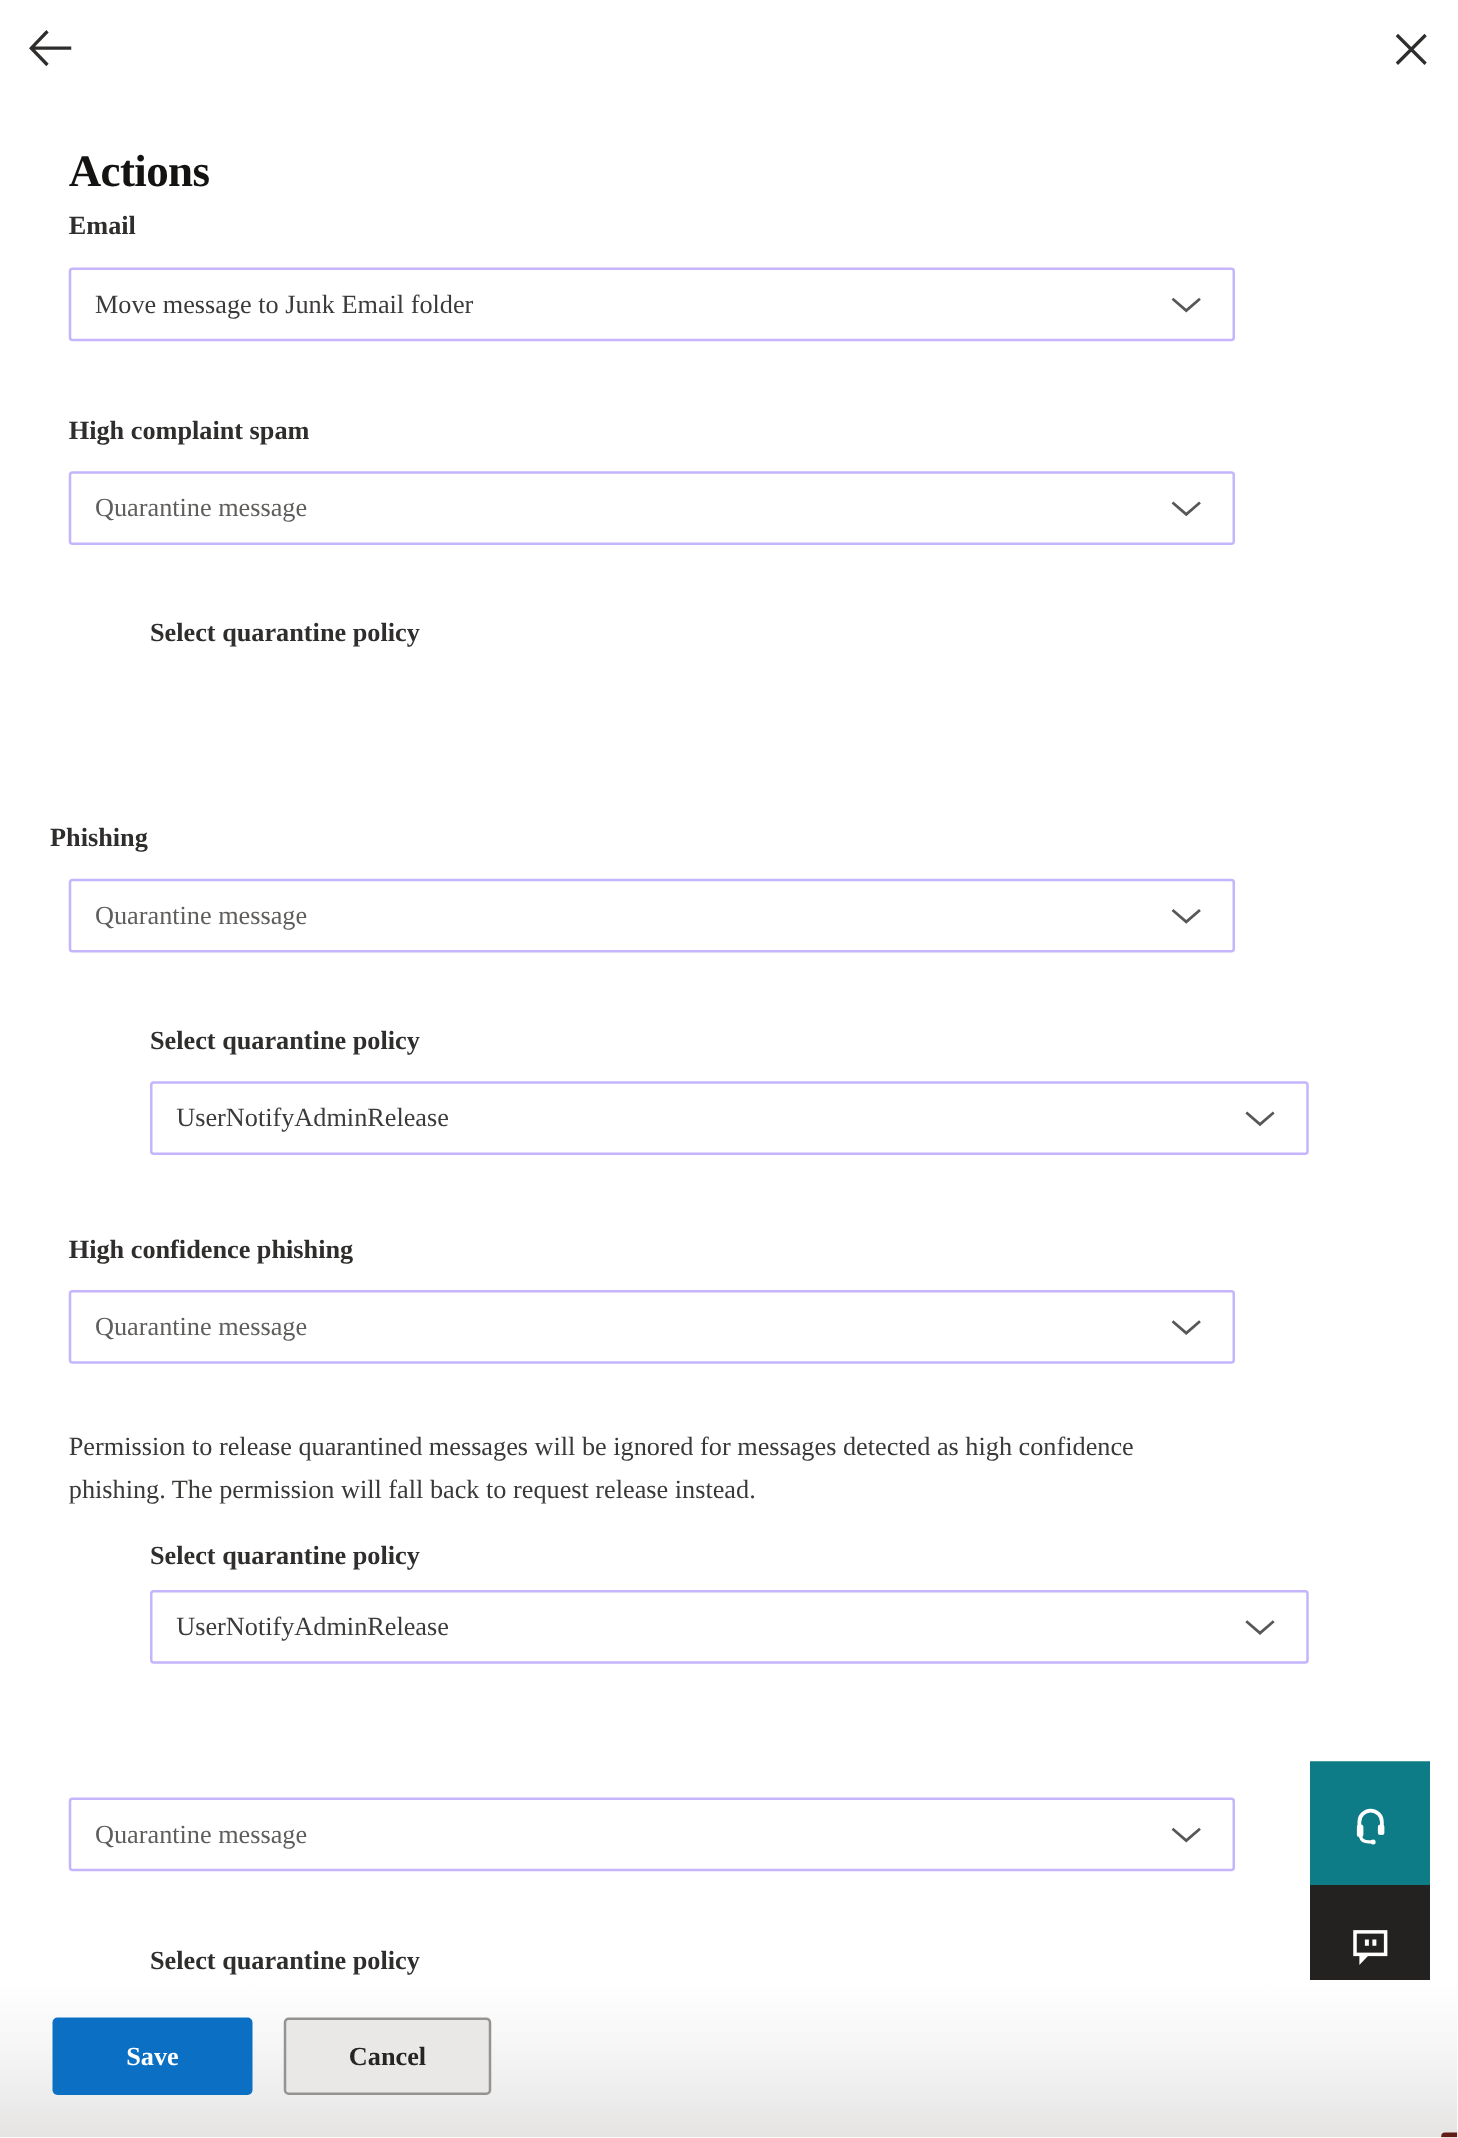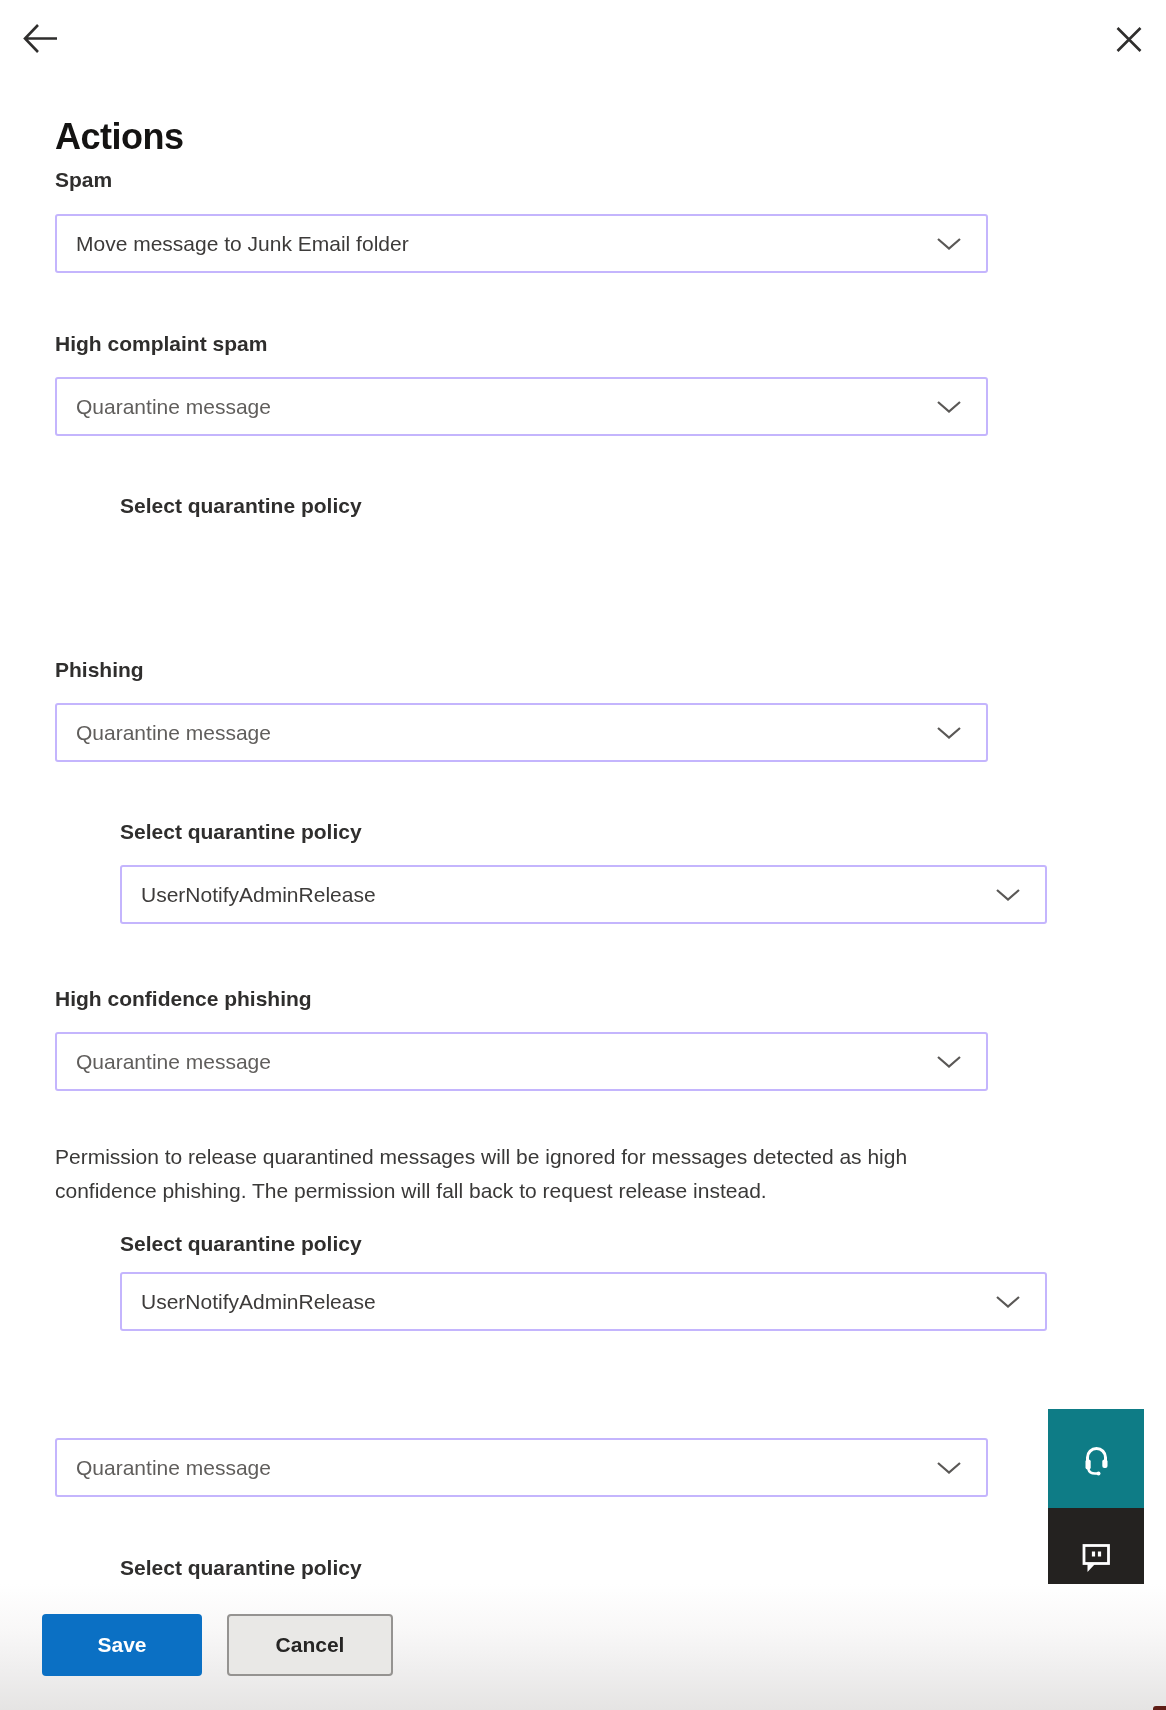--- a/index.html
+++ b/index.html
@@ -1,18 +1,18 @@
 <!DOCTYPE html>
 <html><head>
 <meta charset="utf-8">
 <style>
   html,body{margin:0;padding:0;background:#ffffff;}
   .screen{
     position:relative;width:1166px;height:1710px;background:#ffffff;overflow:hidden;
-    font-family:Liberation Sans, sans-serif;color:#323130;
+    font-family:Liberation Serif, serif;color:#323130;
   }
   .icon-btn{position:absolute;background:none;border:none;padding:0;cursor:pointer;line-height:0;}
   .page-title{position:absolute;left:55px;top:92px;font-size:36px;font-weight:700;color:#141312;letter-spacing:-0.5px;}
   .lbl{position:absolute;font-size:21px;font-weight:600;color:#2f2e2d;white-space:nowrap;}
   .dd{
     position:absolute;height:59px;background:#fff;border:2px solid #c4b5fd;border-radius:3px;
     box-sizing:border-box;cursor:pointer;
   }
   .dd .val{
     display:block;line-height:55px;font-size:21px;color:#3d3b3a;padding:0 64px 0 19px;
@@ -55,21 +55,21 @@
   <button class="icon-btn" style="left:1115px;top:26px;">
     <span>
       <svg width="28" height="27" viewBox="0 0 28 27">
         <path d="M2.5 2 L25.5 25 M25.5 2 L2.5 25" stroke="#2f2e2d" stroke-width="2.6" fill="none"></path>
       </svg>
     </span>
   </button>
 
   <h1 class="page-title">Actions</h1>
 
-  <div class="lbl" style="left:55px;top:168px;">Spam</div>
+  <div class="lbl" style="left:55px;top:168px;">Email</div>
   <div class="dd" style="left:55px;top:214px;width:933px;">
     <span class="val">Move message to Junk Email folder</span>
     <span class="chev">
       <svg width="26" height="14" viewBox="0 0 26 14">
           <path d="M2 2 L13 11.5 L24 2" stroke="#5a5856" stroke-width="2.2" fill="none"></path>
         </svg>
     </span>
   </div>
 
   <div class="lbl" style="left:55px;top:332px;">High complaint spam</div>
@@ -77,21 +77,21 @@
     <span class="val">Quarantine message</span>
     <span class="chev">
       <svg width="26" height="14" viewBox="0 0 26 14">
           <path d="M2 2 L13 11.5 L24 2" stroke="#5a5856" stroke-width="2.2" fill="none"></path>
         </svg>
     </span>
   </div>
 
   <div class="lbl" style="left:120px;top:494px;">Select quarantine policy</div>
 
-  <div class="lbl" style="left:55px;top:658px;">Phishing</div>
+  <div class="lbl" style="left:40px;top:658px;">Phishing</div>
   <div class="dd muted" style="left:55px;top:703px;width:933px;">
     <span class="val">Quarantine message</span>
     <span class="chev">
       <svg width="26" height="14" viewBox="0 0 26 14">
           <path d="M2 2 L13 11.5 L24 2" stroke="#5a5856" stroke-width="2.2" fill="none"></path>
         </svg>
     </span>
   </div>
 
   <div class="lbl" style="left:120px;top:820px;">Select quarantine policy</div>

